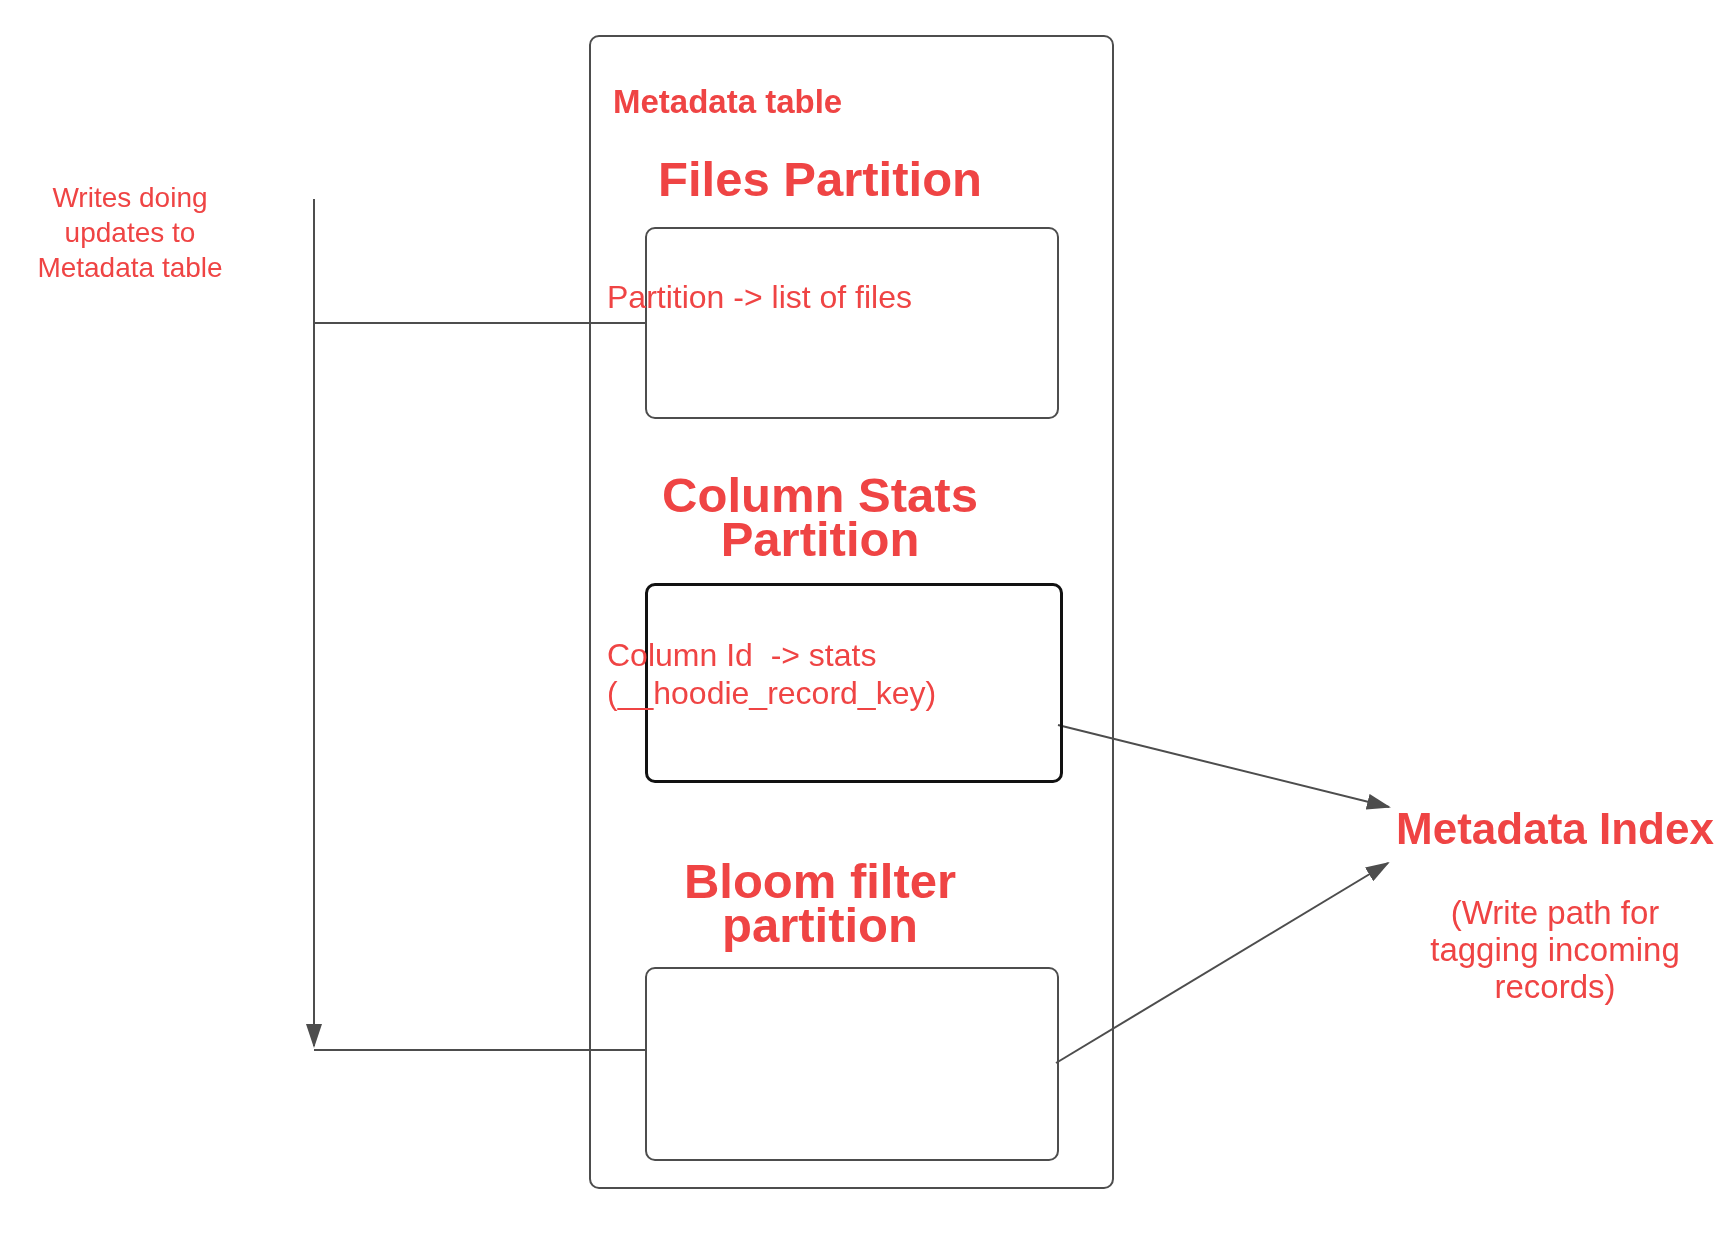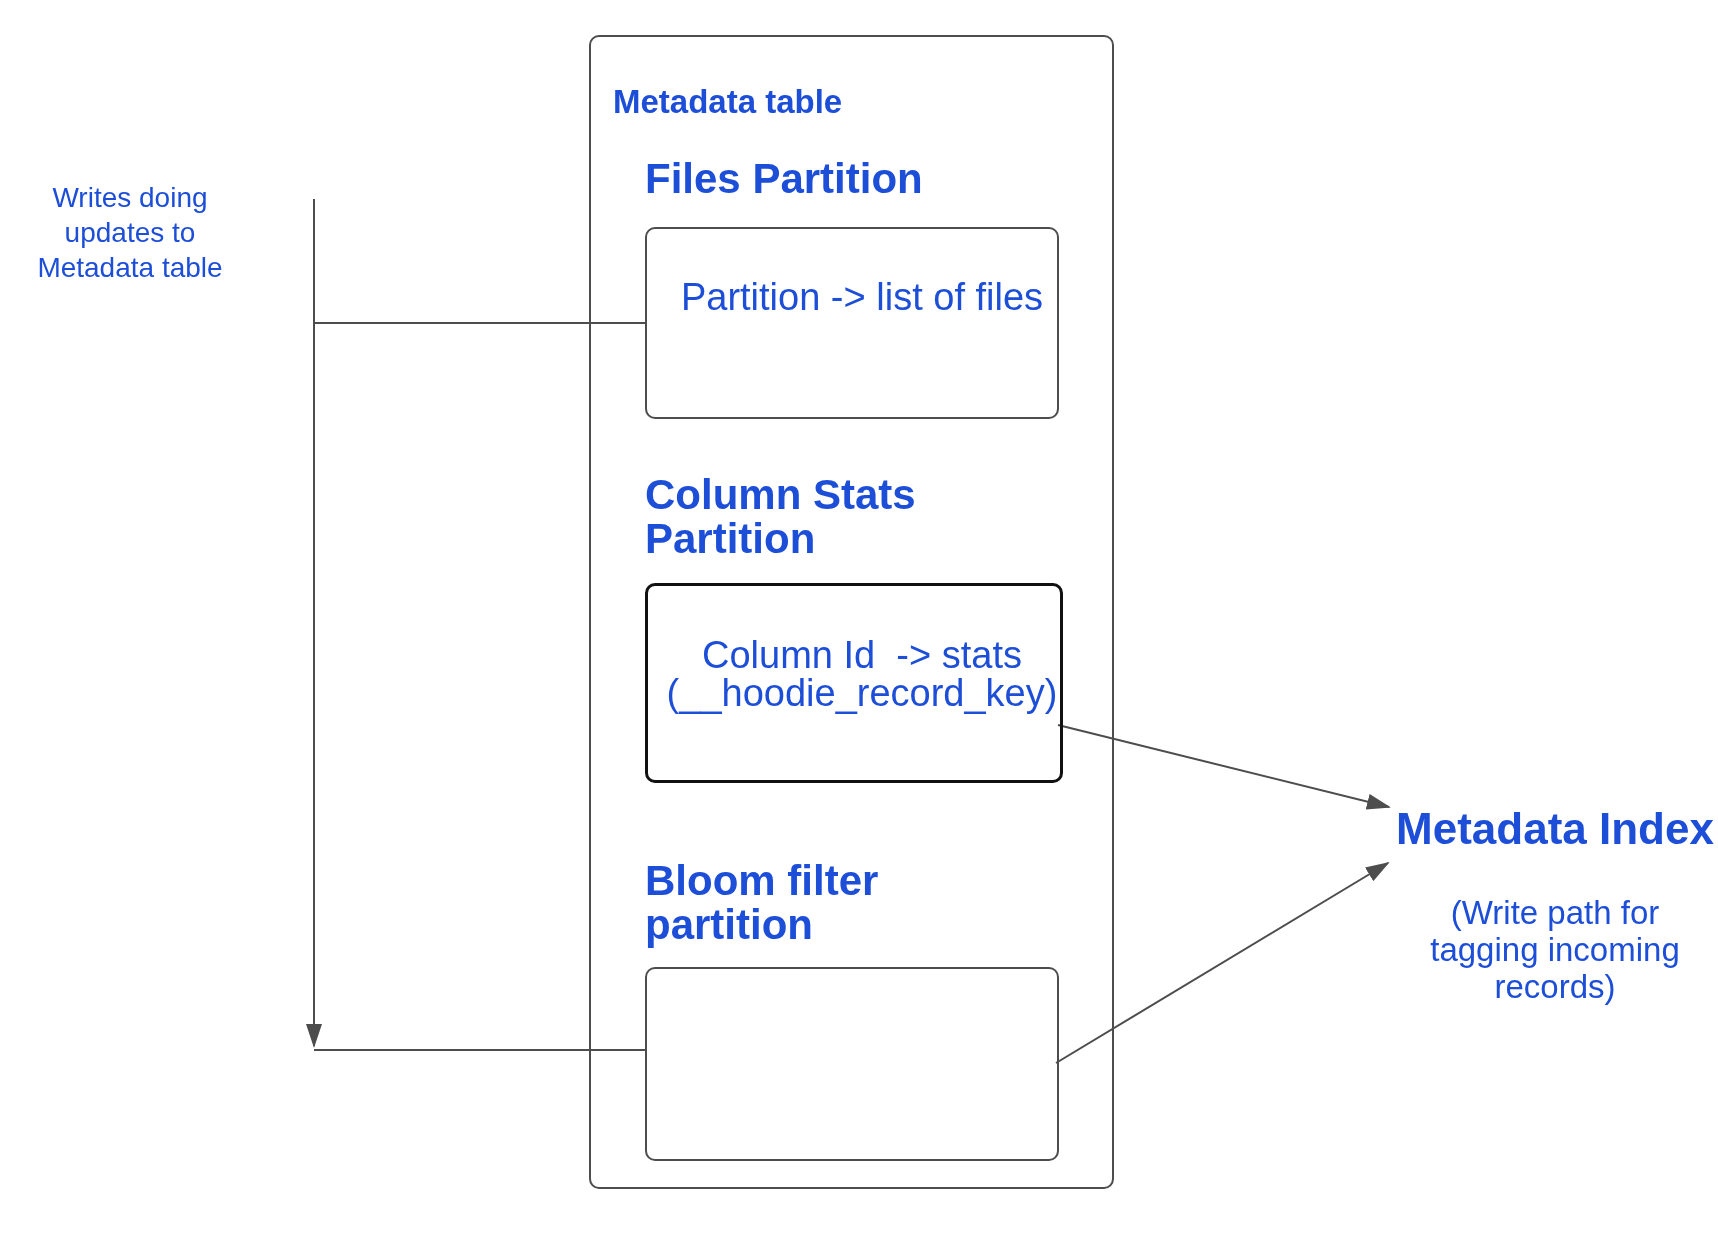--- a/index.html
+++ b/index.html
@@ -47,44 +47,43 @@
   }
   .bloom-box {
     left: 645px; top: 967px;
     width: 410px; height: 190px;
     border: 2.5px solid #4d4d4d;
   }
   .txt {
     position: absolute;
     z-index: 3;
     white-space: pre-wrap;
-    color: #1d4ed8;
+    color: #ef4444;
   }
   .title {
     left: 613px; top: 83px;
     font-size: 33px;
     font-weight: bold;
     line-height: 38px;
   }
   .heading {
-    left: 645px;
+    left: 615px;
     width: 410px;
-    text-align: left;
-    font-size: 42px;
+    text-align: center;
+    font-size: 49px;
     font-weight: bold;
     line-height: 44px;
   }
   .heading.files  { top: 157px; }
   .heading.column { top: 473px; }
   .heading.bloom  { top: 859px; }
   .body-text {
-    left: 657px;
+    left: 607px;
     width: 410px;
-    text-align: center;
-    font-size: 38px;
+    font-size: 32px;
     line-height: 38px;
   }
   .body-text.files  { top: 278px; }
   .body-text.column { top: 636px; }
   .body-text.bloom  { top: 1041px; }
   .left-note {
     left: 18px; top: 180px;
     width: 224px;
     text-align: center;
     font-size: 28px;

